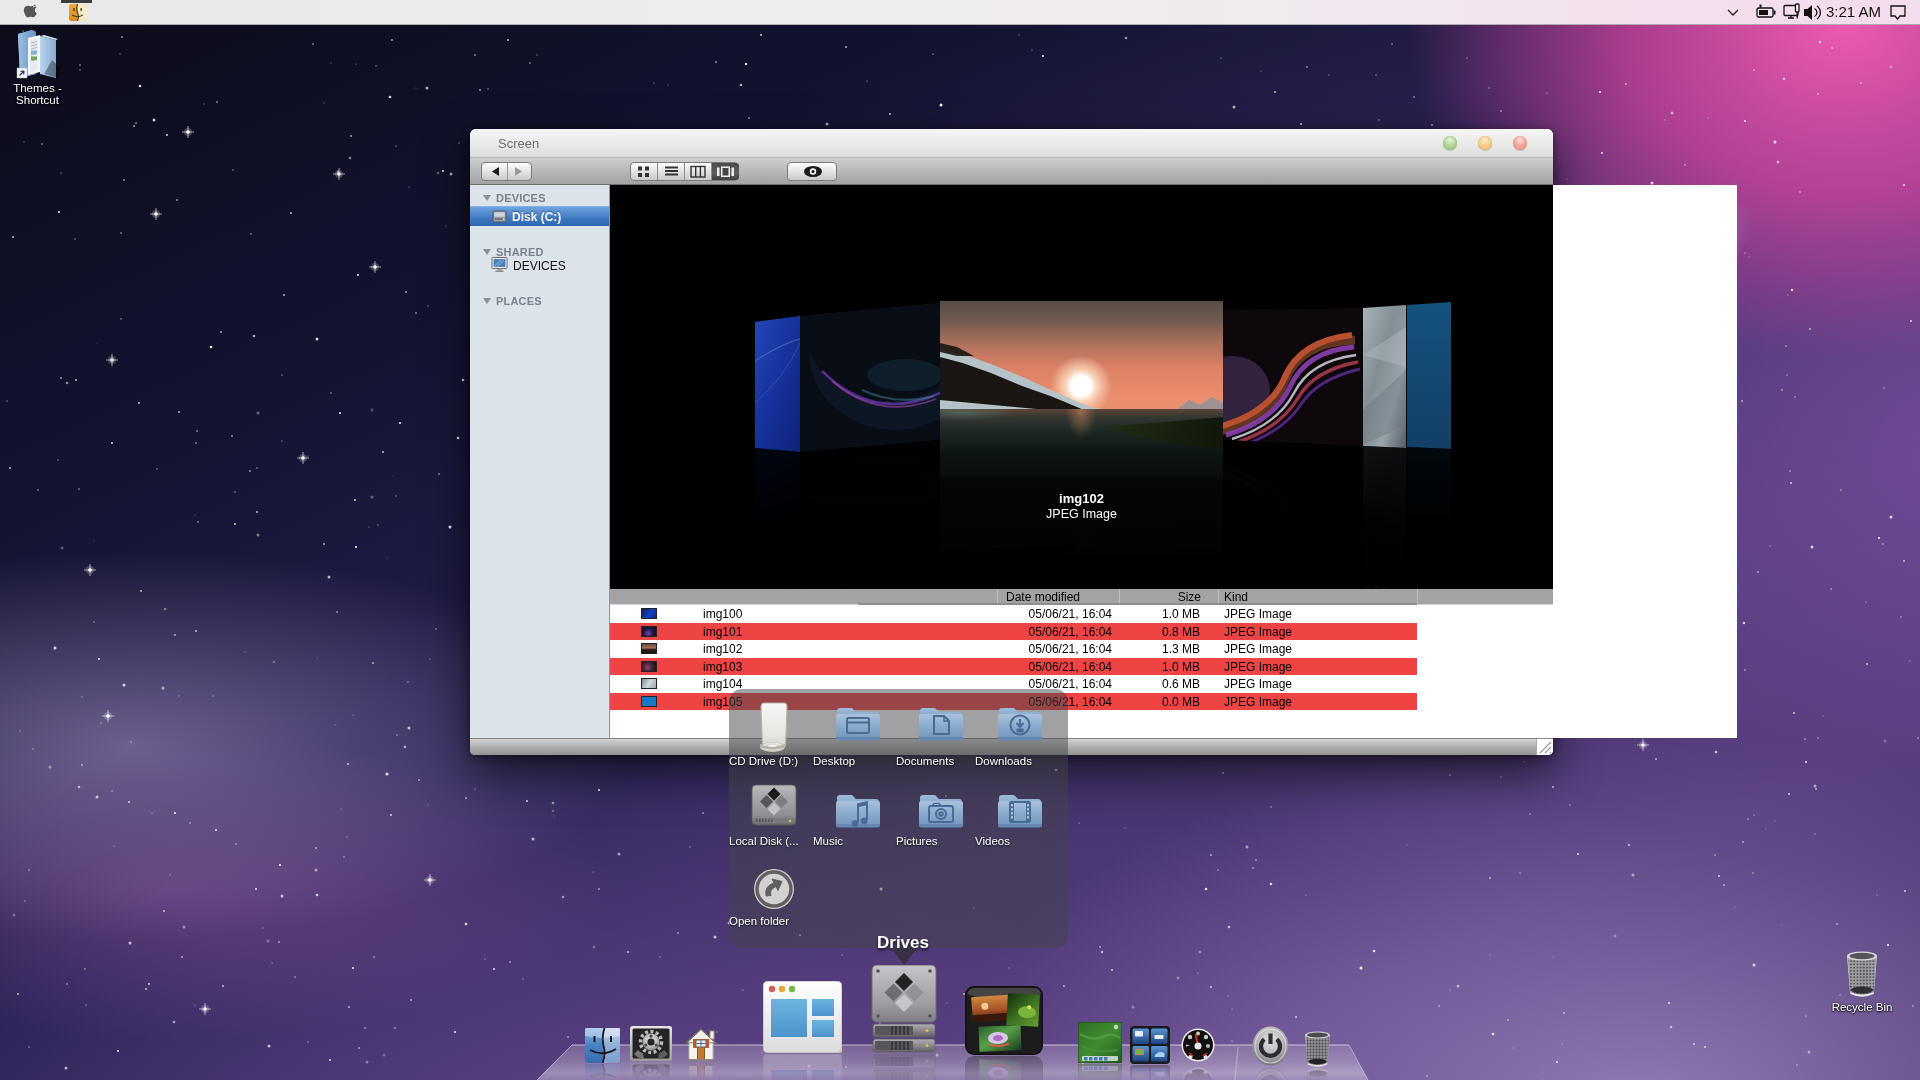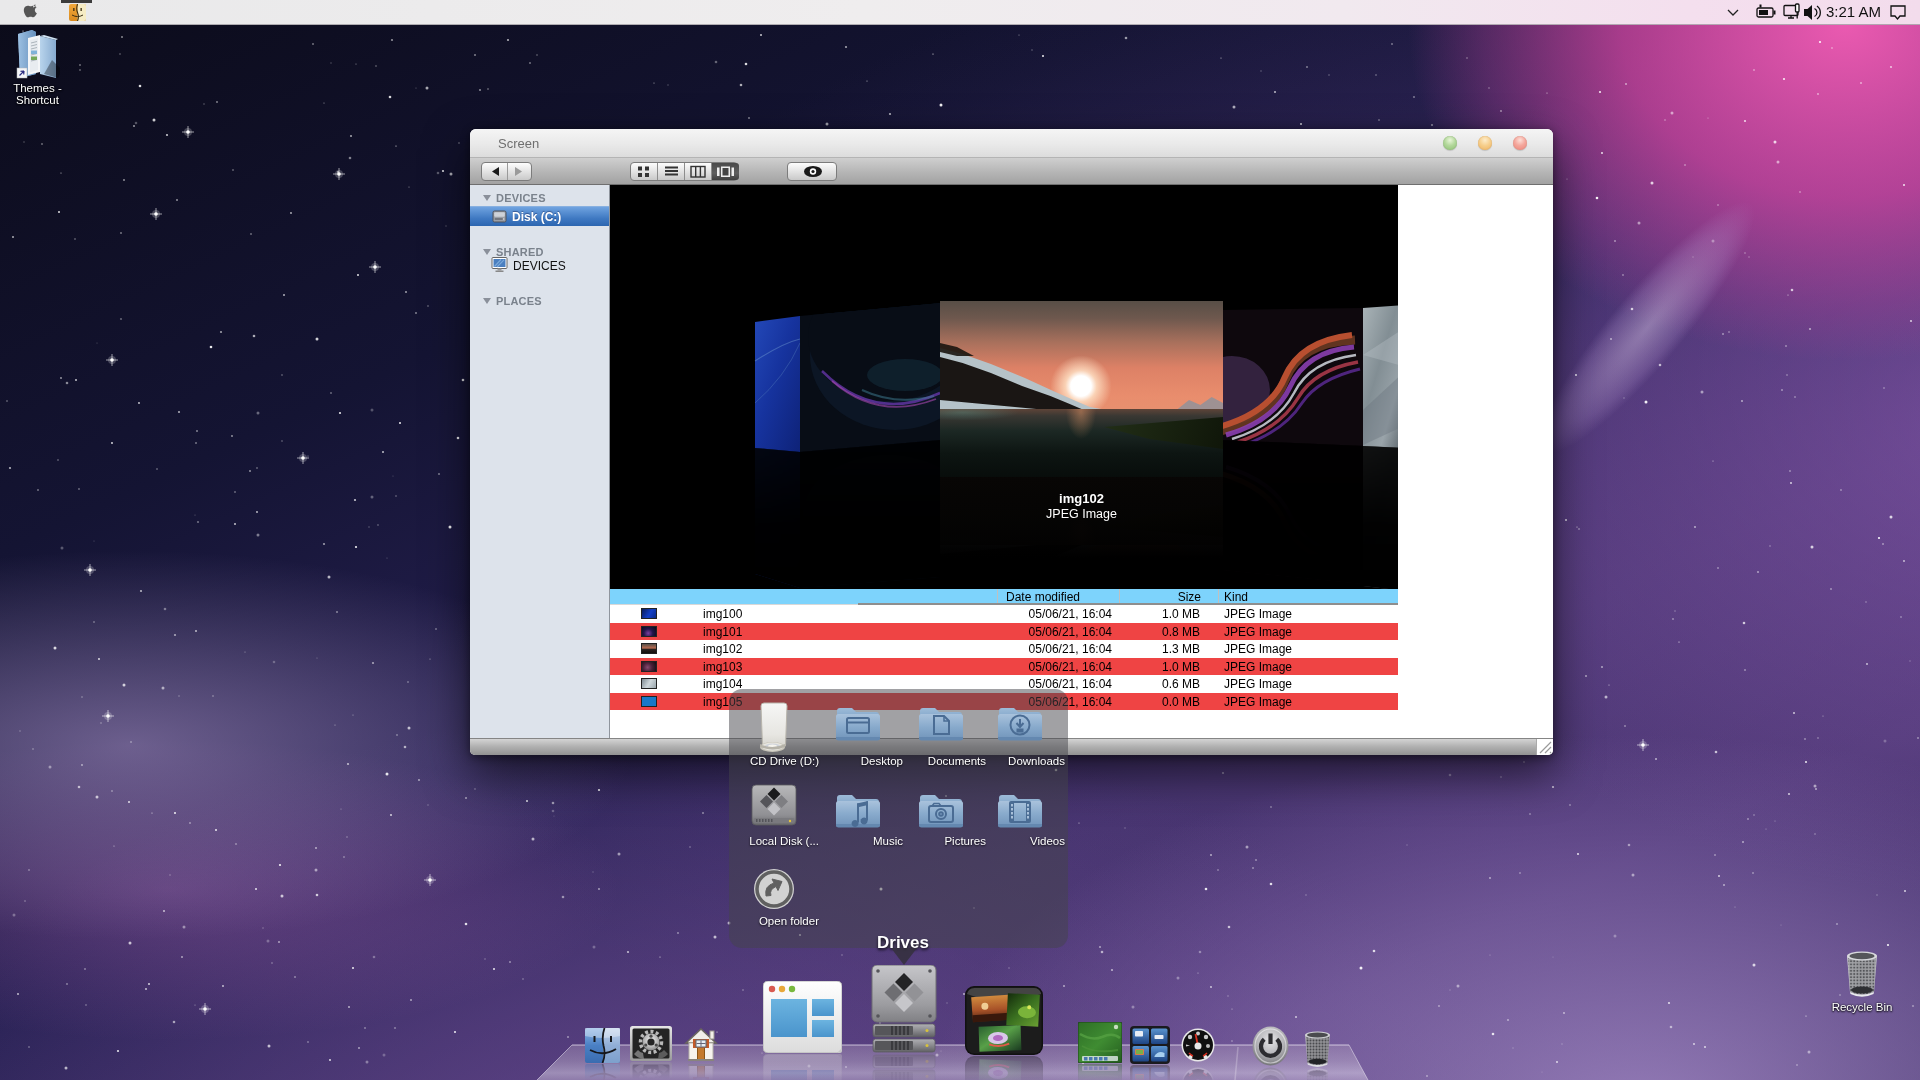--- a/index.html
+++ b/index.html
@@ -51,21 +51,21 @@
 #quick { left:317px; width:50px; }
 
 #sidebar { position:absolute; left:0; top:56px; width:140px; height:553px; background:#dde3eb; border-right:1px solid #8f959d; }
 .shead { position:absolute; left:13px; font-size:11px; font-weight:bold; color:#7a828c; letter-spacing:.2px; }
 .shead .tri { display:inline-block; width:0; height:0; border-left:4px solid transparent; border-right:4px solid transparent; border-top:6px solid #8a909a; margin-right:5px; vertical-align:1px; }
 #selrow { position:absolute; left:0; width:139px; height:20px;
  background:linear-gradient(#6fa3e0,#3f79c2 60%,#2c66b0); border-top:1px solid #87b0e0; }
 #selrow span { position:absolute; left:42px; top:3px; font-size:12px; font-weight:bold; color:#fff; text-shadow:0 -1px 1px rgba(0,0,50,.4);}
 .srowtxt { position:absolute; font-size:12px; color:#111; }
 
-#content { position:absolute; left:140px; top:56px; width:788px; height:553px; background:#fff; overflow:hidden; }
+#content { position:absolute; left:140px; top:56px; width:1127px; height:553px; background:#fff; overflow:hidden; }
 #coverflow { position:absolute; left:0; top:0; width:943px; height:404px; background:#000; overflow:hidden; }
 #cflabel1 { position:absolute; left:0; width:943px; top:306px; text-align:center; color:#fff; font-size:13px; font-weight:bold; }
 #cflabel2 { position:absolute; left:0; width:943px; top:322px; text-align:center; color:#fff; font-size:12.5px; }
 .cfc { overflow:hidden; }
 .sunset { position:absolute; inset:0; }
 .sunset .sky { position:absolute; left:0; top:0; width:283px; height:108px;
  background: radial-gradient(circle 34px at 141px 85px, #ffffff 30%, rgba(255,228,200,.8) 46%, rgba(246,170,120,0) 90%),
   linear-gradient(#584e46 0%, #6e584e 16%, #a8705c 38%, #dd8166 62%, #e98d6d 88%, #e8906f 100%); }
 .sunset .water { position:absolute; left:0; top:108px; width:283px; height:68px;
  background: radial-gradient(ellipse 20px 36px at 141px 3px, rgba(235,155,105,.45), transparent 75%),
@@ -80,36 +80,36 @@
 .sunset .snow2 { position:absolute; left:0; top:0; width:283px; height:108px;
  clip-path: polygon(0 42px, 6% 46px, 12% 55px, 6% 55px, 0 51px);
  background:#1a150f; opacity:.9; }
 .sunset .mtnR { position:absolute; left:0; top:0; width:283px; height:108px;
  clip-path: polygon(84% 108px, 88% 99px, 92% 104px, 96% 96px, 100% 102px, 100% 108px);
  background:#90929a; opacity:.85; }
 .sunset .bank { position:absolute; left:0; top:108px; width:283px; height:68px;
  clip-path: polygon(58% 18px, 100% 8px, 100% 40px, 74% 30px);
  background: linear-gradient(110deg, #36421f 0%, #26341a 45%, #0e1408 100%); }
 
-#lheader { position:absolute; left:0; top:404px; width:943px; height:16px; background:#7dd3fc; border-bottom:1px solid #d8d8d8; font-size:12px; color:#000; }
+#lheader { position:absolute; left:0; top:404px; width:943px; height:16px; background:#a3a3a3; border-bottom:1px solid #d8d8d8; font-size:12px; color:#000; }
 #lheader .hsep { position:absolute; top:0; width:1px; height:16px; background:#c0c0c0; }
 #lrows { position:absolute; left:0; top:420px; width:943px; }
 .lrow { position:relative; width:807px; height:17.5px; font-size:12px; color:#000; }
 .lrow.alt { background:#ef4444; }
 .lrow .nm { position:absolute; left:53px; top:2px;padding-left:40px; }
 .lrow .dt { position:absolute; left:387px; width:115px; top:2px; text-align:right; }
 .lrow .sz { position:absolute; left:500px; width:90px; top:2px; text-align:right; }
 .lrow .kd { position:absolute; left:614px; top:2px; }
 .lrow .th { position:absolute; left:31px; top:3px; width:16px; height:11px; border:1px solid #222; }
 #botbar { position:absolute; left:0; top:609px; width:1083px; height:17px;
  background:linear-gradient(#d4d4d4,#b2b2b2 45%,#929292); border-top:1px solid #858585; border-radius:0 0 5px 5px; }
 #grip { position:absolute; right:0; top:0; width:17px; height:16px; background:#fff; border-left:1px solid #aaa; border-radius:0 0 5px 0; }
 
 #stack { position:absolute; left:729px; top:689px; width:339px; height:259px; background:rgba(68,68,74,.5); border-radius:13px; }
-.slabel { position:absolute; width:90px; text-align:right; color:#fff; font-size:11.5px; text-shadow:0 1px 2px rgba(0,0,0,.9); }
+.slabel { position:absolute; width:90px; text-align:left; color:#fff; font-size:11.5px; text-shadow:0 1px 2px rgba(0,0,0,.9); }
 #drivesLbl { position:absolute; left:853px; top:933px; width:100px; text-align:center; color:#fff; font-size:17px; font-weight:bold; text-shadow:0 2px 3px rgba(0,0,0,.8); }
 #stackArrow { position:absolute; left:891px; top:948px; width:0; height:0; border-left:13px solid transparent; border-right:13px solid transparent; border-top:17px solid rgba(52,48,60,.85); }
 
 #shelf { position:absolute; left:0; top:1044px; width:1920px; height:36px; }
 .dock-ic { position:absolute; -webkit-box-reflect: below 1px linear-gradient(to bottom, transparent 52%, rgba(255,255,255,.34) 100%); }
 </style>
 </head>
 <body>
 <div id="wall"></div>
 <div id="beam"></div>

